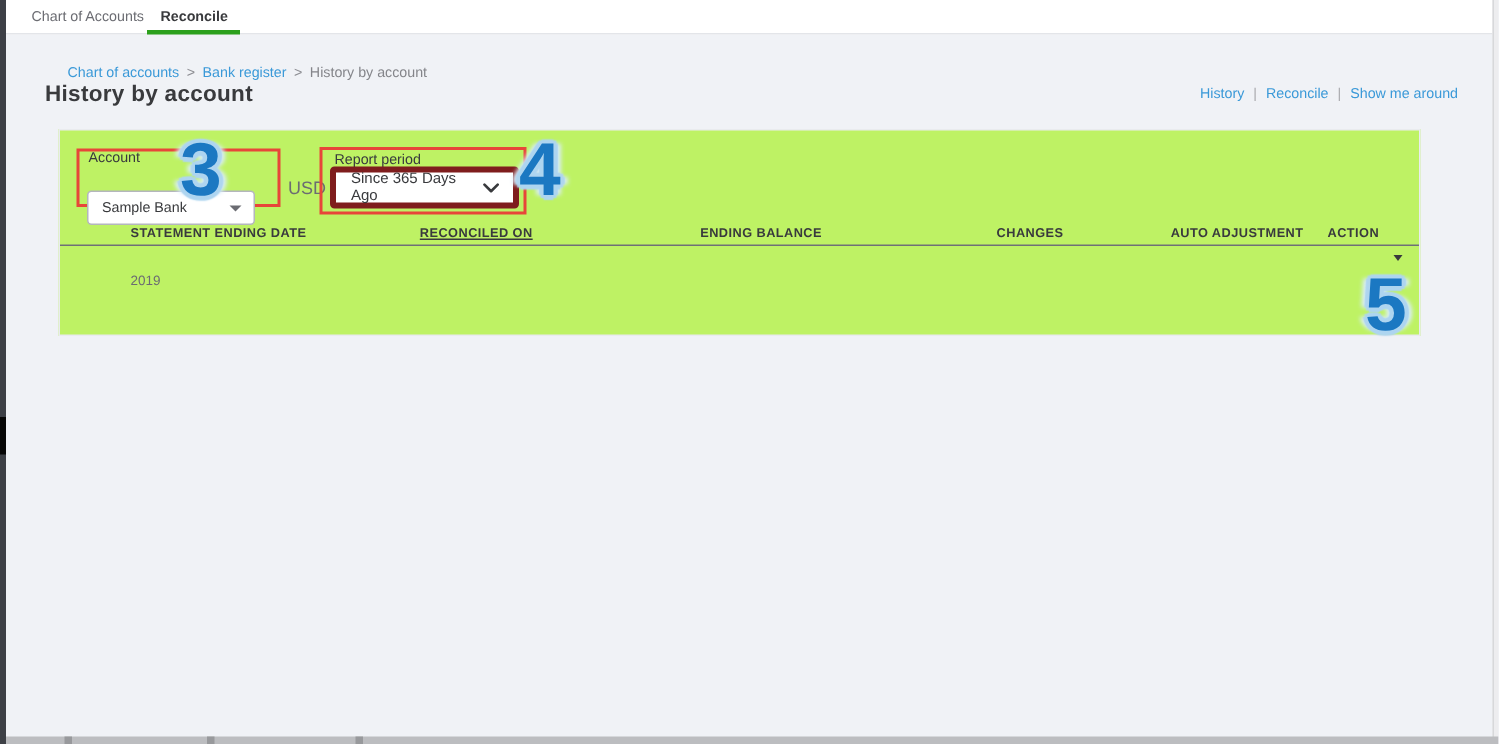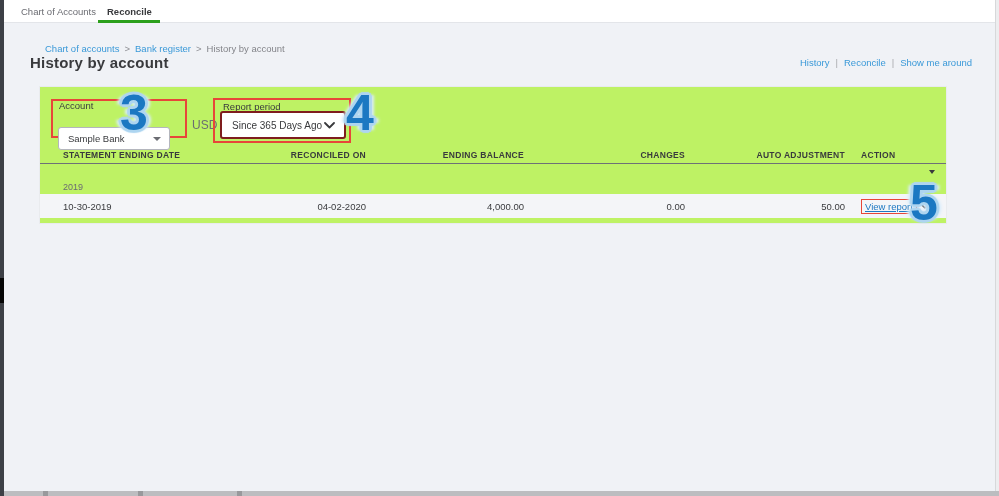--- a/index.html
+++ b/index.html
@@ -38,21 +38,21 @@
   .quick-links { position:absolute; right:27px; top:57px; font-size:9.5px; }
   .quick-links a { color:#3a99d8; text-decoration:none; cursor:pointer; }
   .quick-links .sep { color:#a9aaae; margin:0 6px; }
 
   
   .card { position:absolute; left:39px; top:86px; width:908px; height:138px; background:#bef264; border:1px solid #e9ebee; }
 
   .field-label { position:absolute; font-size:9.5px; color:#393a3d; }
   .select-box { position:absolute; background:#fff; display:flex; align-items:center; justify-content:space-between; cursor:pointer; }
   .acct-select { left:18px; top:26px; width:112px; height:23px; border:1px solid #b4b6bd; border-radius:3px; padding:0 8px 0 9px; font-size:9.5px;margin-top:14px; }
-  .period-select { left:180px; top:24px; width:126px; height:28px; border:2px solid #7f1d1d; border-radius:3px; padding:0 9px 0 10px; font-size:10px; }
+  .period-select { left:180px; top:24px; width:126px; height:28px; border:4px solid #7f1d1d; border-radius:3px; padding:0 9px 0 10px; font-size:10px; }
   .caret-tri { width:0; height:0; border-left:4px solid transparent; border-right:4px solid transparent; border-top:4px solid #6b6c72; }
   .usd { position:absolute; left:152px; top:31px; font-size:12px; color:#6b6c72; }
 
   
   .anno-box { position:absolute; border:2px solid #e74639; pointer-events:none; }
   .box-account { left:11px; top:12px; width:136px; height:39px; }
   .box-period  { left:173px; top:11px; width:138px; height:45px; }
 
   
   .anno-num {
@@ -61,24 +61,24 @@
                 -2px -2px 1px #aed5f0, 2px 2px 1px #aed5f0, 2px -2px 1px #aed5f0, -2px 2px 1px #aed5f0,
                 -5px 0 3px #dceefb, 5px 0 3px #dceefb;
     pointer-events:none;
   }
   .num-3 { left:120px; top:88px; }
   .num-4 { left:346px; top:88px; }
   .num-5 { left:910px; top:178px; }
 
   
   .table-area { position:absolute; left:0; top:60px; width:100%; }
-  .trow { display:flex; align-items:center; }
+  .trow { display:flex; align-items:center;padding-left:24px; }
   .c { flex:none; overflow:hidden; white-space:nowrap; }
   .c1 { width:158px; margin-left:23px; text-align:left; }
-  .c2 { width:145px; text-align:right; }
+  .c2 { width:145px; text-align:center;text-decoration:underline; }
   .c3 { width:158px; text-align:right; }
   .c4 { width:161px; text-align:right; }
   .c5 { width:160px; text-align:right; }
   .c6 { width:87px; margin-left:16px; text-align:left; }
   .thead { height:17px; border-bottom:1px solid #6e7077; font-size:8.5px; font-weight:bold; letter-spacing:0.3px; color:#393a3d; }
   .filter-row { height:16px; justify-content:flex-end; padding-right:11px; }
   .filter-caret { width:0; height:0; border-left:3.5px solid transparent; border-right:3.5px solid transparent; border-top:4px solid #393a3d; cursor:pointer; }
   .group-row { height:14px; font-size:9px; color:#6b6c72; }
   .data-row { height:24px; background:#f4f5f8; font-size:9.5px; color:#393a3d; }
   .action-cell { display:flex; align-items:center; }
@@ -136,35 +136,20 @@
       <div class="c c4">CHANGES</div>
       <div class="c c5">AUTO ADJUSTMENT</div>
       <div class="c c6">ACTION</div>
     </div>
     <div class="trow filter-row">
       <span class="filter-caret"></span>
     </div>
     <div class="trow group-row">
       <div class="c c1">2019</div>
     </div>
-    <div class="trow data-row">
-      <div class="c c1">10-30-2019</div>
-      <div class="c c2">04-02-2020</div>
-      <div class="c c3">4,000.00</div>
-      <div class="c c4">0.00</div>
-      <div class="c c5">50.00</div>
-      <div class="c c6 action-cell">
-        <span class="link-outline"><a class="view-report">View report</a></span>
-        <span class="row-chevron">
-            <svg width="10" height="6" viewBox="0 0 10 6">
-              <polyline points="1,1 5,5 9,1" fill="none" stroke="#393a3d" stroke-width="1.6" stroke-linecap="round" stroke-linejoin="round"></polyline>
-            </svg>
-          </span>
-      </div>
-    </div>
   </div>
 </div>
 
 <div class="anno-num num-3">3</div>
 <div class="anno-num num-4">4</div>
 <div class="anno-num num-5">5</div>
 
 <div class="right-strip"></div>
 <div class="bottom-strip">
   <div class="tick" style="left:39px;"></div>

